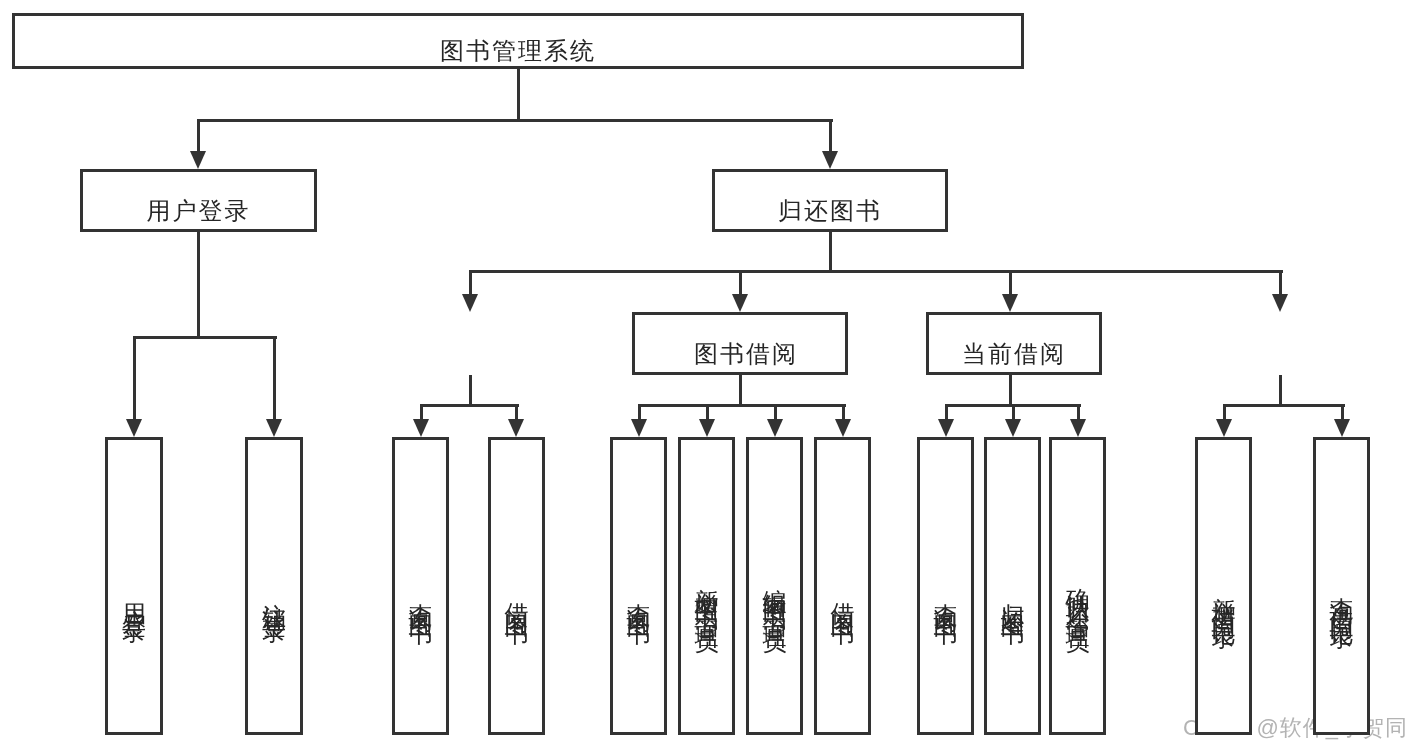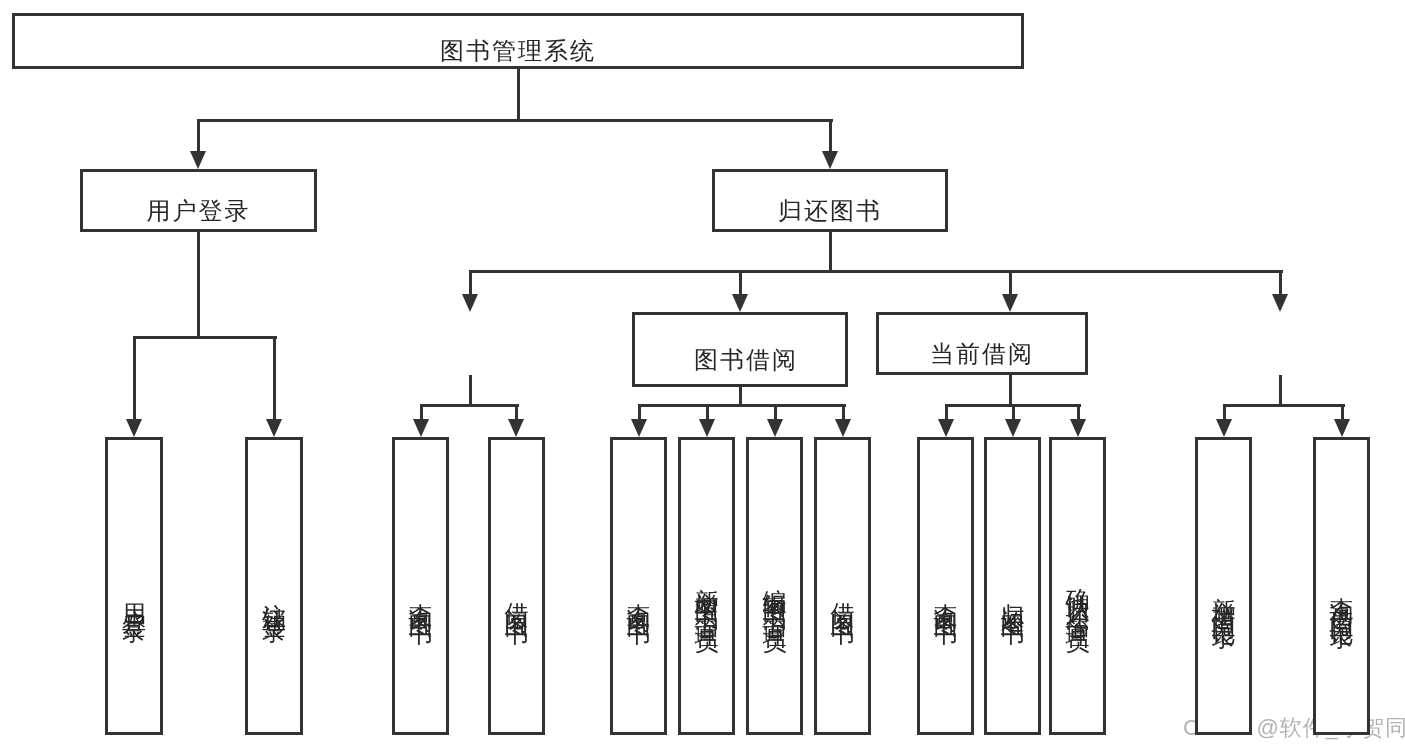--- a/index.html
+++ b/index.html
@@ -117,24 +117,24 @@
     <div class="arrowhead" style="left: 1334px; top: 419px;"></div>
     <div class="node" style="left: 12px; top: 13px; width: 1012px; height: 56px;">
       <span class="lbl">图书管理系统</span>
     </div>
     <div class="node" style="left: 80px; top: 169px; width: 237px; height: 63px;">
       <span class="lbl">用户登录</span>
     </div>
     <div class="node" style="left: 712px; top: 169px; width: 236px; height: 63px;">
       <span class="lbl">归还图书</span>
     </div>
-    <div class="node" style="left: 632px; top: 312px; width: 216px; height: 75px; padding-left: 12px;">
+    <div class="node" style="left: 632px; top: 312px; width: 216px; height: 63px; padding-left: 12px;">
       <span class="lbl">图书借阅</span>
     </div>
-    <div class="node" style="left: 876px; top: 312px; width: 212px; height: 63px;">
+    <div class="node" style="left: 926px; top: 312px; width: 176px; height: 63px;">
       <span class="lbl">当前借阅</span>
     </div>
     <div class="node vertical" style="left: 105px; top: 437px; width: 58px; height: 298px;">
       <span class="lbl">用户登录</span>
     </div>
     <div class="node vertical" style="left: 245px; top: 437px; width: 58px; height: 298px;">
       <span class="lbl">注销登录</span>
     </div>
     <div class="node vertical" style="left: 392px; top: 437px; width: 57px; height: 298px;">
       <span class="lbl">查询图书</span>

